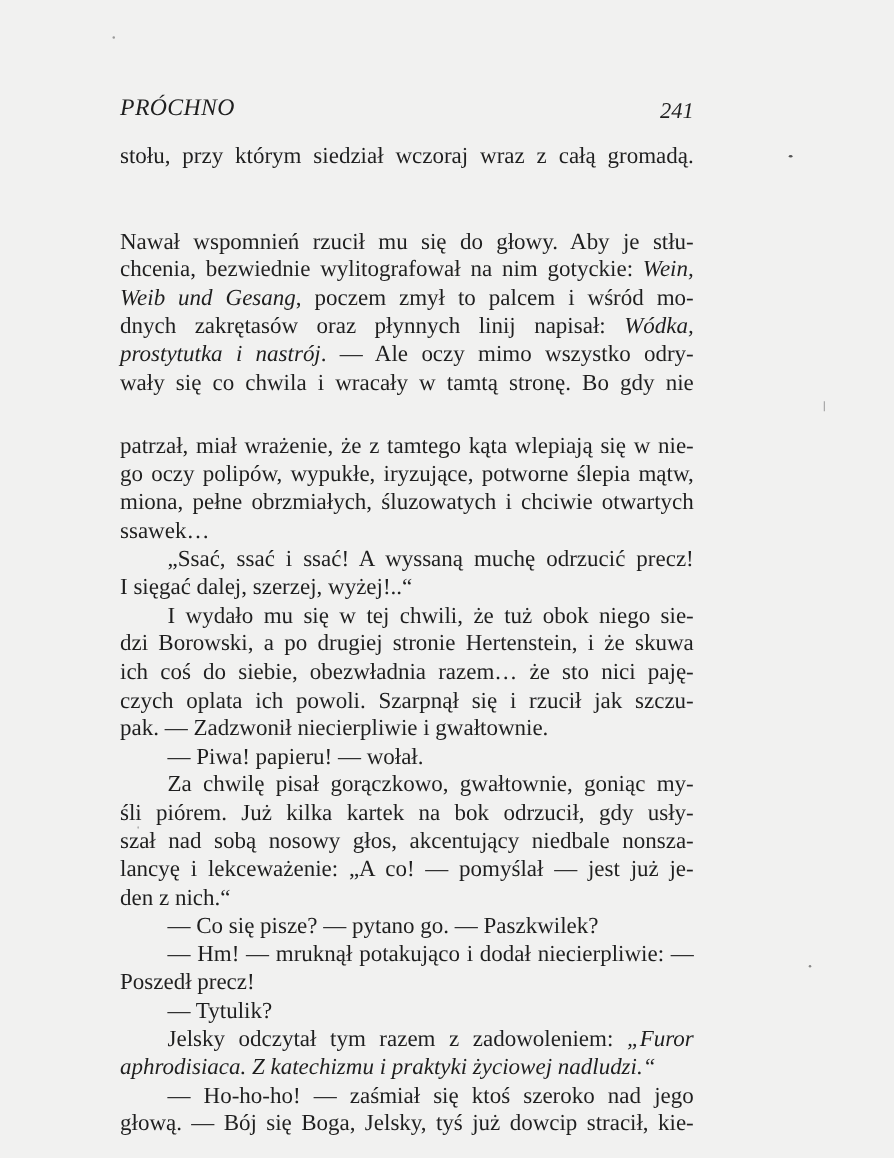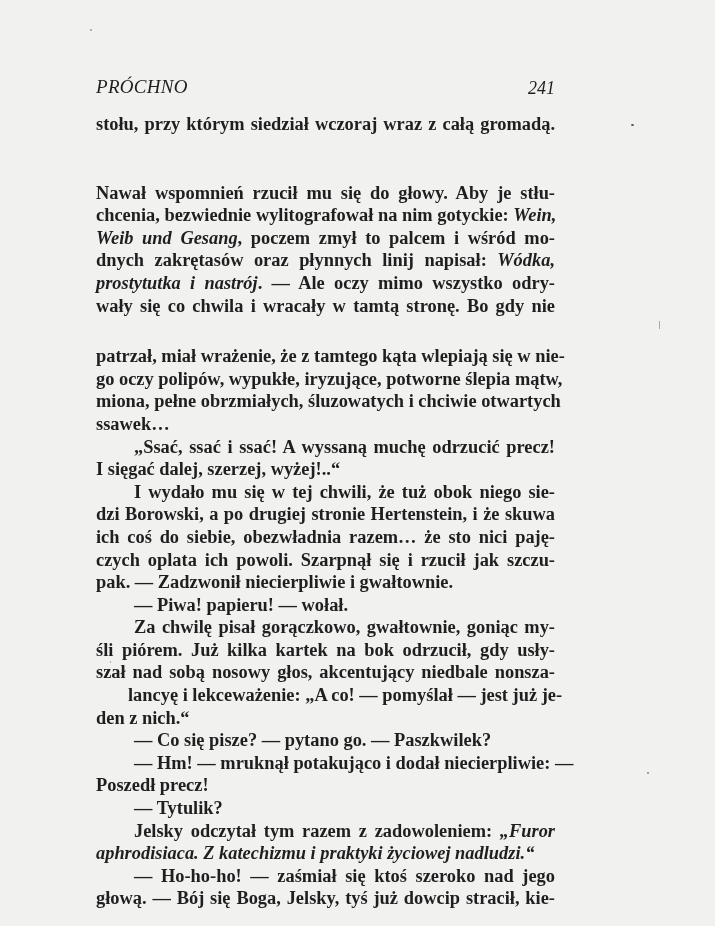--- a/index.html
+++ b/index.html
@@ -17,21 +17,21 @@
   .rh-title {
     position: absolute; left: 0; top: 0;
     font-style: italic; font-size: 19px; letter-spacing: 0.3px;
   }
   .rh-num {
     position: absolute; right: 0; top: 2px;
     font-style: italic; font-size: 18px; margin-left: 41px;
   }
   .body-text {
     position: absolute; left: 96px; top: 113px; width: 459px;
-    font-size: 18.4px; line-height: 22.6px; font-weight: bold;
+    font-size: 18.4px; line-height: 22.6px;
   }
   .line {
     display: block; height: 22.6px; white-space: nowrap;
     text-align: justify; text-align-last: justify;
     overflow: visible;
   }
   .line.last { text-align-last: left; }
   .line.indent { padding-left: 38px; }
   .line i { font-style: italic; }
   .speck { position: absolute; background: #555; border-radius: 50%; }
@@ -60,21 +60,21 @@
       <div class="line last"><span>I sięgać dalej, szerzej, wyżej!..“</span></div>
       <div class="line indent" style="text-align: left;"><span>I wydało mu się w tej chwili, że tuż obok niego sie-</span></div>
       <div class="line" style="text-align: center;"><span>dzi Borowski, a po drugiej stronie Hertenstein, i że skuwa</span></div>
       <div class="line" style="text-align: left;"><span>ich coś do siebie, obezwładnia razem…  że sto nici paję-</span></div>
       <div class="line" style="text-align: left;"><span>czych oplata ich powoli.  Szarpnął się i rzucił jak szczu-</span></div>
       <div class="line last"><span>pak. — Zadzwonił niecierpliwie i gwałtownie.</span></div>
       <div class="line indent last"><span>— Piwa! papieru! — wołał.</span></div>
       <div class="line indent" style="text-align: left;"><span>Za chwilę pisał gorączkowo, gwałtownie, goniąc my-</span></div>
       <div class="line" style="text-align: left;"><span>śli piórem.  Już kilka kartek na bok odrzucił, gdy usły-</span></div>
       <div class="line" style="text-align: left;"><span>szał nad sobą nosowy głos, akcentujący niedbale nonsza-</span></div>
-      <div class="line" style="text-align: left; margin-left: 32px;"><span>lancyę i lekceważenie:  „A co! — pomyślał — jest już je-</span></div>
+      <div class="line" style="text-align: left;"><span>lancyę i lekceważenie:  „A co! — pomyślał — jest już je-</span></div>
       <div class="line last"><span>den z nich.“</span></div>
       <div class="line indent last"><span>— Co się pisze? — pytano go. — Paszkwilek?</span></div>
       <div class="line indent" style="text-align: left;"><span>— Hm! — mruknął potakująco i dodał niecierpliwie: —</span></div>
       <div class="line last"><span>Poszedł precz!</span></div>
       <div class="line indent last"><span>— Tytulik?</span></div>
       <div class="line indent" style="text-align: left;"><span>Jelsky odczytał tym razem z zadowoleniem: </span><i>„Furor</i></div>
       <div class="line last"><i>aphrodisiaca.  Z katechizmu i praktyki życiowej nadludzi.“</i></div>
       <div class="line indent" style="text-align: left;"><span>— Ho-ho-ho! — zaśmiał się ktoś szeroko nad jego</span></div>
       <div class="line" style="text-align: left;"><span>głową. — Bój się Boga, Jelsky, tyś już dowcip stracił, kie-</span></div>
     </div>

